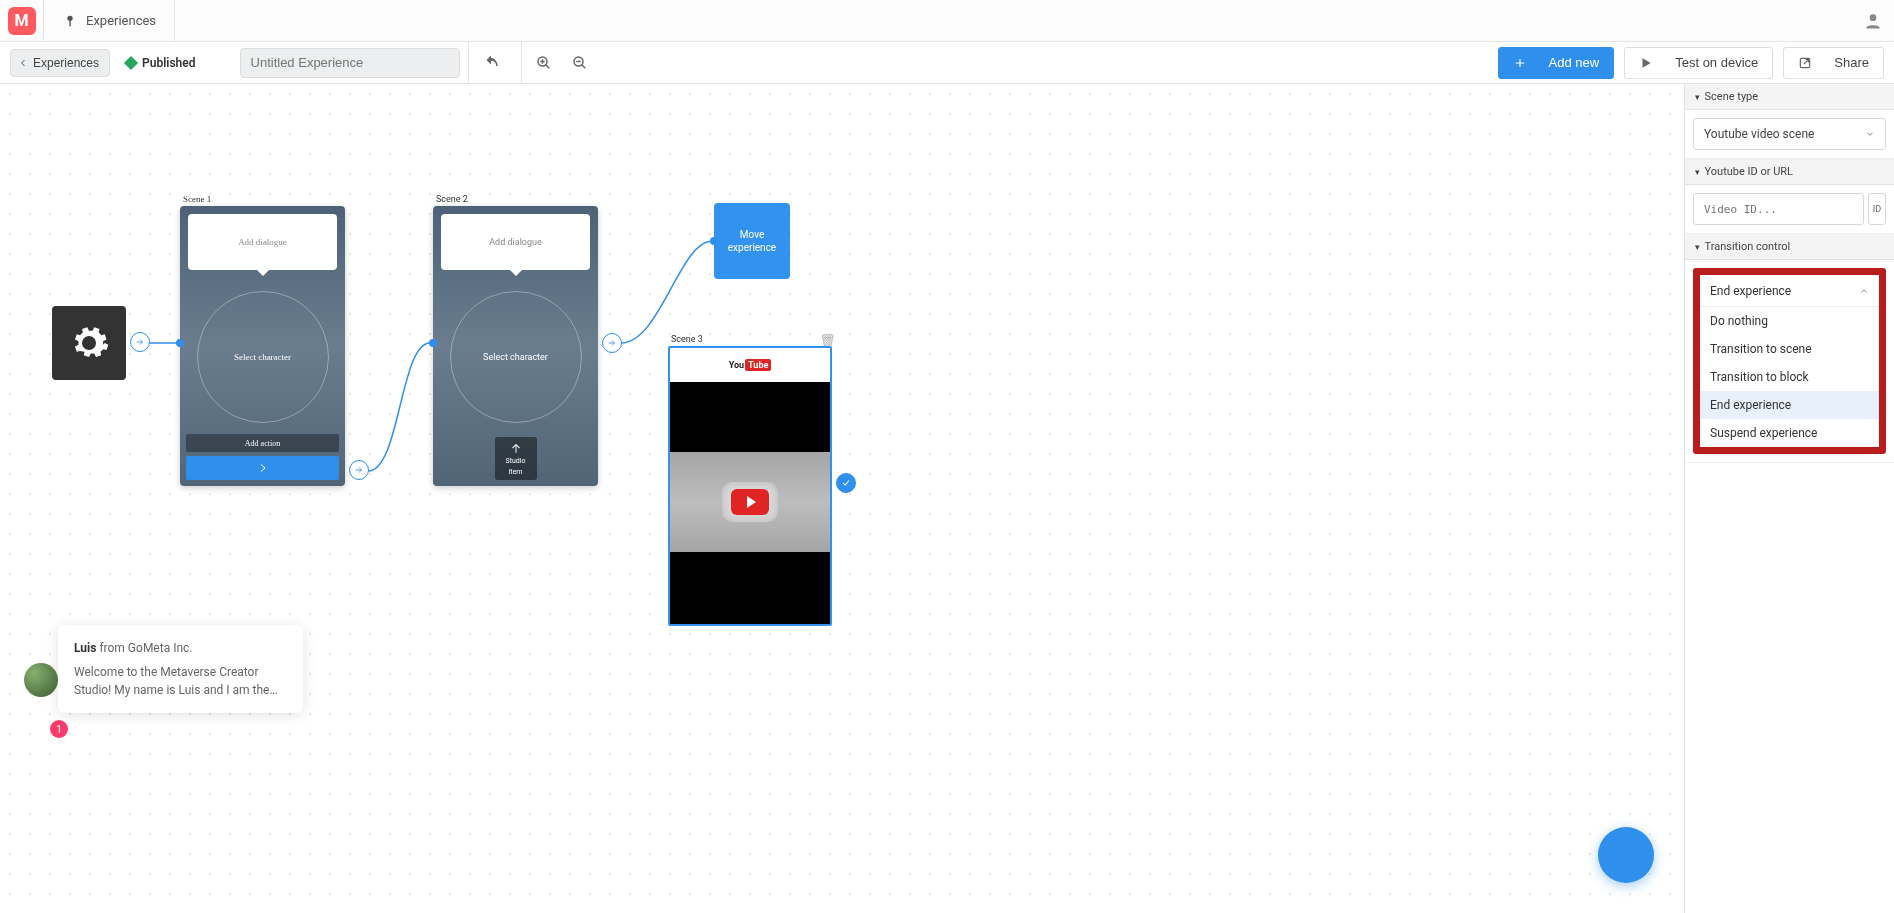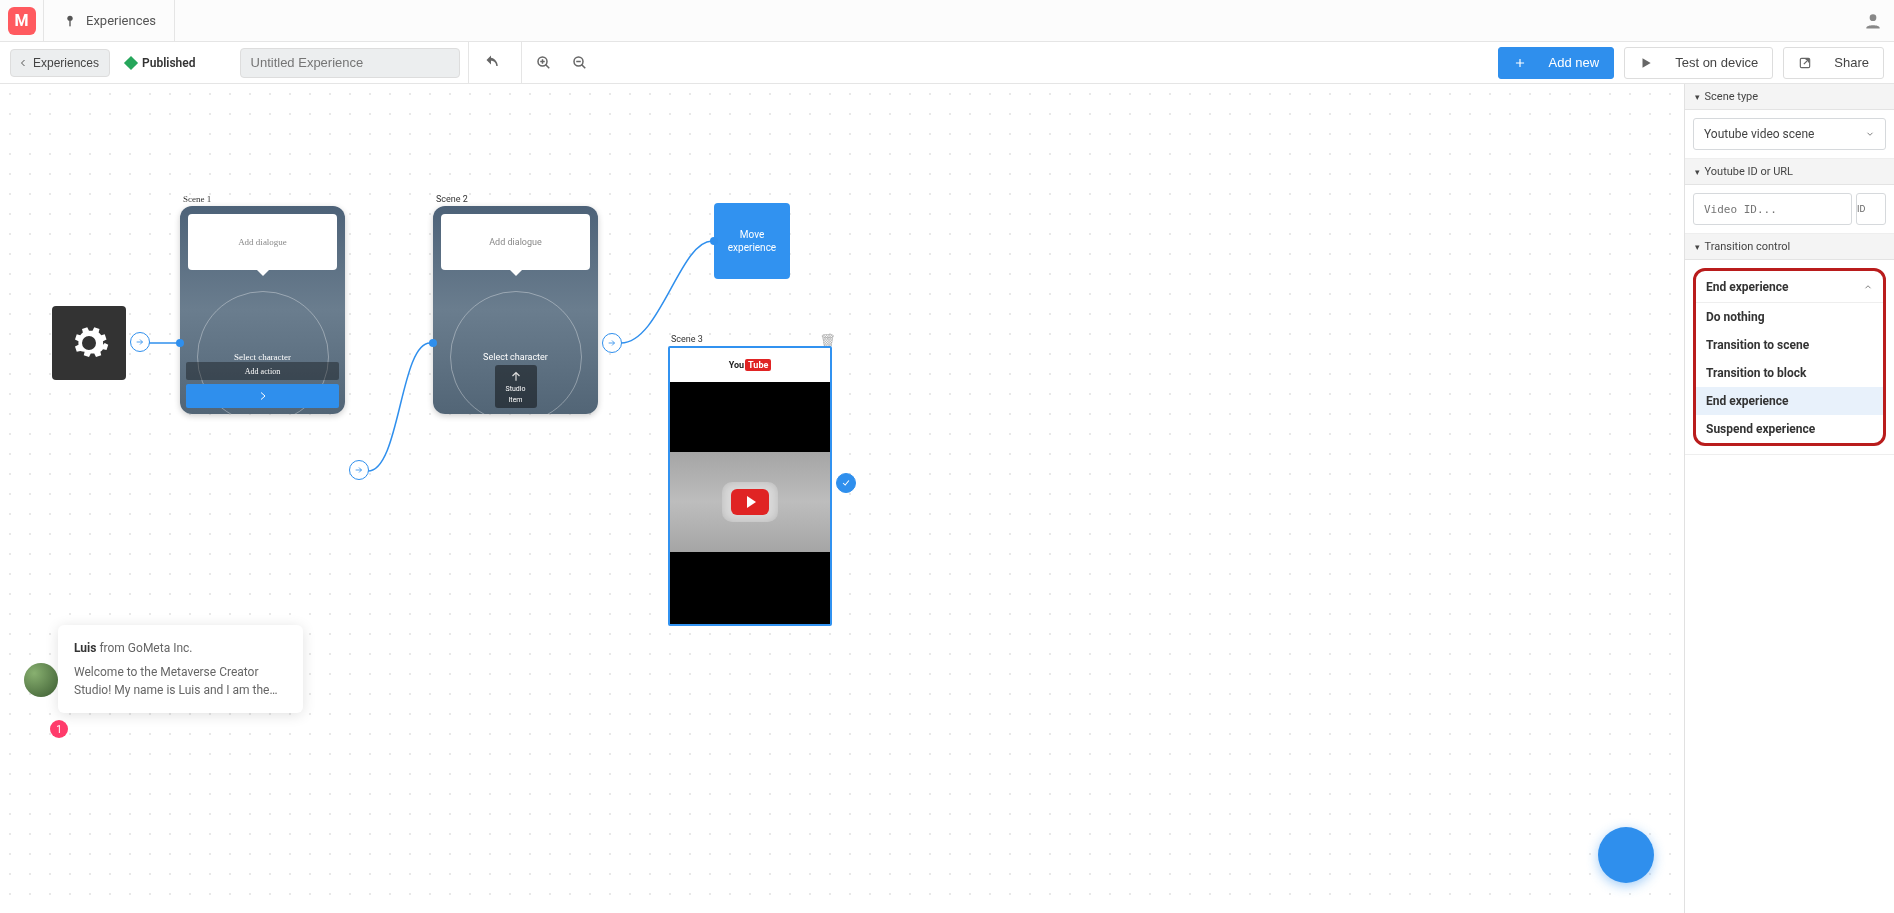--- a/index.html
+++ b/index.html
@@ -33,21 +33,21 @@
 .main { position: relative; height: calc(913px - 84px); display: flex; }
 .canvas { flex: 1; position: relative; background-image: radial-gradient(circle, #e8e8e8 1px, transparent 1px); background-size: 20px 20px; overflow: hidden; }
 
 
 .gear-node { position: absolute; left: 52px; top: 222px; width: 74px; height: 74px; background: #333; border-radius: 4px; display: flex; align-items: center; justify-content: center; color: #fff; }
 .gear-node svg { width: 42px; height: 42px; fill: #fff; }
 
 
 .scene { position: absolute; border-radius: 4px; }
 .scene-label { font-size: 9px; color: #333; margin-bottom: 2px; padding-left: 3px; }
-.scene-body { width: 165px; height: 208px; background: linear-gradient(180deg, #4d6278 0%, #6a7d8e 50%, #526576 100%); border-radius: 12px; position: relative; overflow: hidden; box-shadow: 0 2px 6px rgba(0,0,0,.2); }
+.scene-body { width: 165px; height: 280px; background: linear-gradient(180deg, #4d6278 0%, #6a7d8e 50%, #526576 100%); border-radius: 4px; position: relative; overflow: hidden; box-shadow: 0 2px 6px rgba(0,0,0,.2); }
 .dialogue-bubble { position: absolute; top: 8px; left: 8px; right: 8px; height: 56px; background: #fff; border-radius: 4px; display: flex; align-items: center; justify-content: center; font-size: 9px; color: #888; }
 .dialogue-bubble::after { content: ''; position: absolute; bottom: -6px; left: 50%; transform: translateX(-50%); width: 0; height: 0; border-left: 7px solid transparent; border-right: 7px solid transparent; border-top: 7px solid #fff; }
 .char-circle { position: absolute; top: 85px; left: 50%; transform: translateX(-50%); width: 132px; height: 132px; border: 1px solid rgba(255,255,255,.35); border-radius: 50%; display: flex; align-items: center; justify-content: center; font-size: 9px; color: #fff; text-align:center; }
 .action-bar { position: absolute; left: 6px; right: 6px; height: 18px; background: rgba(0,0,0,.35); border-radius: 2px; display: flex; align-items: center; justify-content: center; font-size: 8px; color: #fff; }
 .next-bar { position: absolute; left: 6px; right: 6px; bottom: 6px; height: 24px; background: #2f8fed; border-radius: 2px; display: flex; align-items: center; justify-content: center; color: #fff; }
 .next-bar svg { width: 12px; height: 12px; fill: #fff; }
 .select-item { position: absolute; bottom: 6px; left: 50%; transform: translateX(-50%); width: 42px; background: rgba(0,0,0,.45); border-radius: 3px; padding: 4px; display: flex; flex-direction: column; align-items: center; gap: 2px; }
 .select-item svg { width: 14px; height: 14px; fill: #ddd; }
 .select-item span { font-size: 7px; color: #fff; line-height: 1.2; text-align: center; }
 
@@ -76,22 +76,22 @@
 
 
 .inspector { width: 210px; border-left: 1px solid #e1e1e1; background: #fff; display: flex; flex-direction: column; overflow-y:auto; }
 .insp-header { background: #f4f4f4; border-bottom: 1px solid #e3e3e3; padding: 6px 10px; font-size: 11px; color: #444; display: flex; align-items: center; gap: 5px; }
 .insp-header::before { content: '▾'; font-size: 9px; }
 .insp-section { padding: 8px; border-bottom: 1px solid #eee; }
 .select-box, .text-box { width: 100%; height: 32px; border: 1px solid #d6d9dc; border-radius: 3px; padding: 0 10px; font-size: 12px; color: #444; background: #fff; display: flex; align-items: center; justify-content: space-between; }
 .select-box svg { width: 10px; height: 10px; }
 .text-row { display: flex; gap: 4px; }
 .text-box { flex: 1; font-family: monospace; font-size: 11px; }
-.id-badge { width: 30px; border: 1px solid #d6d9dc; border-radius: 3px; display: flex; align-items: center; font-size: 9px; color: #666; }
-.dropdown-open { border: 3px solid #b91c1c; border-radius: 12px; overflow: hidden; font-weight: bold; }
+.id-badge { width: 18px; border: 1px solid #d6d9dc; border-radius: 3px; display: flex; align-items: center; justify-content: center; font-size: 9px; color: #666; }
+.dropdown-open { border: 7px solid #b91c1c; border-radius: 3px; overflow: hidden; }
 .dropdown-open .current { height: 32px; padding: 0 10px; display: flex; align-items: center; justify-content: space-between; border-bottom: 1px solid #eee; font-size:12px; }
 .dropdown-open .opt { height: 28px; padding: 0 10px; display: flex; align-items: center; font-size: 12px; color: #333; cursor: pointer; }
 .dropdown-open .opt.selected { background: #e8f1fb; }
 
 
 .chat-bubble { position: absolute; left: 58px; bottom: 200px; width: 245px; background: #fff; border-radius: 6px; box-shadow: 0 2px 14px rgba(0,0,0,.12); padding: 14px 16px; font-size: 12px; color: #666; line-height: 1.5; }
 .chat-bubble strong { color: #333; }
 .chat-avatar { position: absolute; left: 24px; bottom: 216px; width: 34px; height: 34px; border-radius: 50%; background: radial-gradient(circle at 30% 30%, #88b070, #3a5a30); }
 .chat-badge { position: absolute; left: 50px; bottom: 175px; width: 18px; height: 18px; border-radius: 50%; background: #ff3b6b; color: #fff; font-size: 10px; display: flex; align-items: center; justify-content: center; }
 .fab { position: absolute; right: 30px; bottom: 30px; width: 56px; height: 56px; border-radius: 50%; background: #2f8fed; box-shadow: 0 3px 12px rgba(47,143,237,.45); cursor:pointer; }

